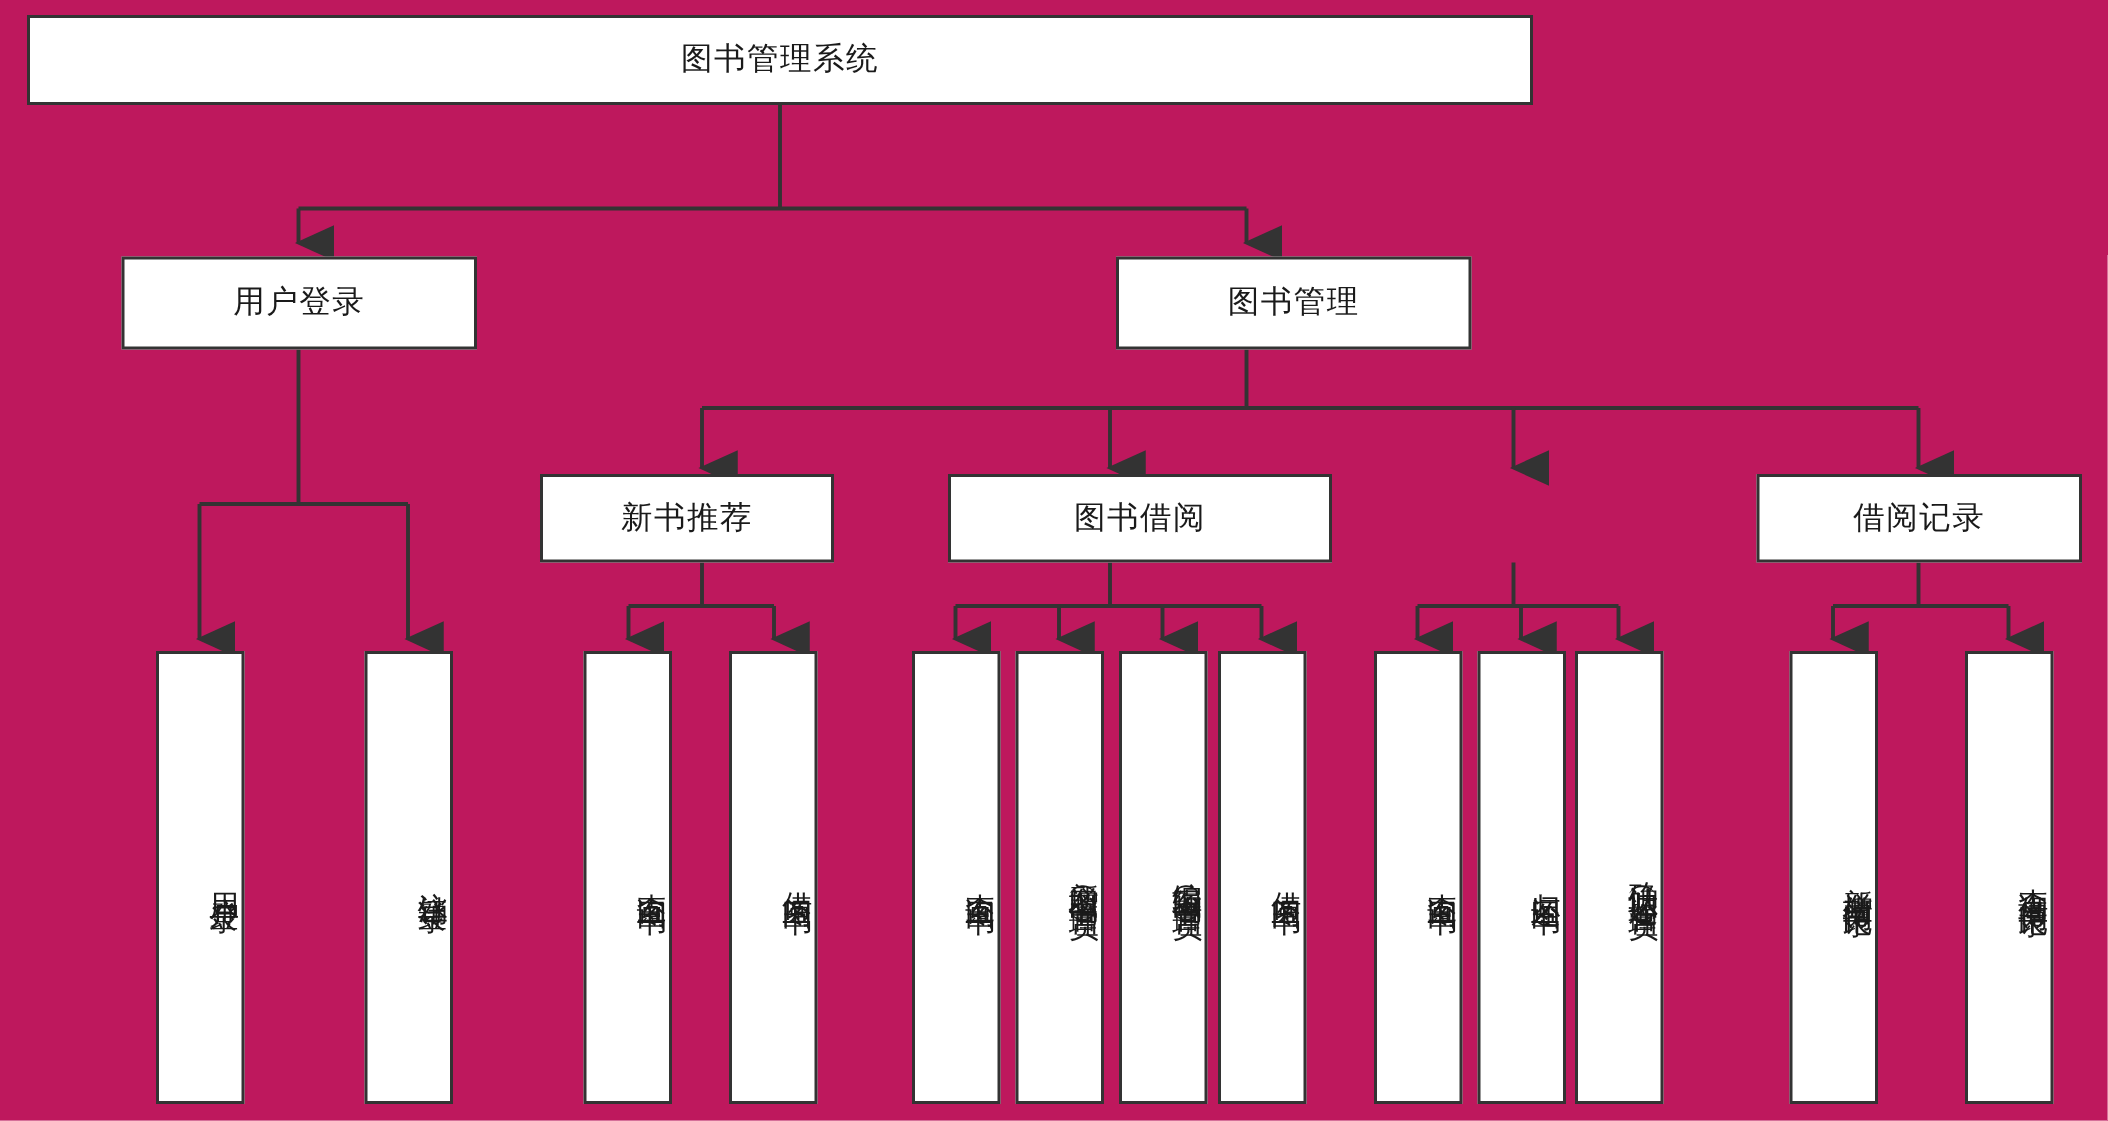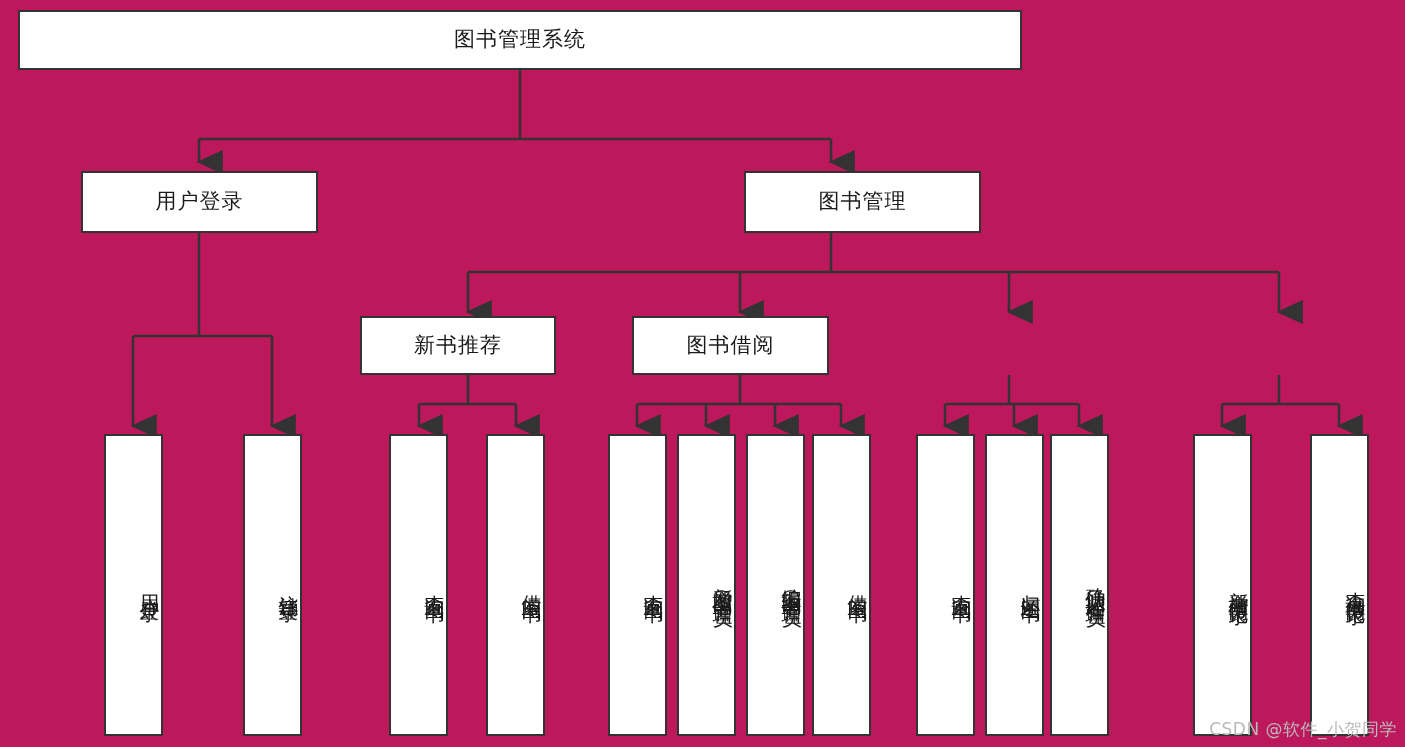--- a/index.html
+++ b/index.html
@@ -143,25 +143,28 @@
   </div>
 
   <div class="node horiz" style="left:712px; top:171px; width:237px; height:62px;margin-left:32px;">
     <span class="node-label">图书管理</span>
   </div>
 
   <div class="node horiz" style="left:360px; top:316px; width:196px; height:59px;">
     <span class="node-label">新书推荐</span>
   </div>
 
-  <div class="node horiz" style="left:632px; top:316px; width:197px; height:59px;">
+  <div class="node horiz" style="left:632px; top:316px; width:256px; height:59px;">
     <span class="node-label">图书借阅</span>
   </div>
 
 
+  <div class="node horiz" style="left:1171px; top:316px; width:217px; height:59px;">
+    <span class="node-label">借阅记录</span>
+  </div>
 
   <div class="node vert" style="left:104px; top:434px; width:59px; height:302px;">
     <span class="node-label">用户登录</span>
   </div>
 
   <div class="node vert" style="left:243px; top:434px; width:59px; height:302px;">
     <span class="node-label">注销登录</span>
   </div>
 
   <div class="node vert" style="left:389px; top:434px; width:59px; height:302px;">
@@ -201,15 +204,14 @@
   </div>
 
   <div class="node vert" style="left:1193px; top:434px; width:59px; height:302px;">
     <span class="node-label">新增借阅记录</span>
   </div>
 
   <div class="node vert" style="left:1310px; top:434px; width:59px; height:302px;">
     <span class="node-label">查询借阅记录</span>
   </div>
 
-  <div id="watermark">CSDN @软件_小贺同学</div>
 
 </div>
 
 </body></html>

